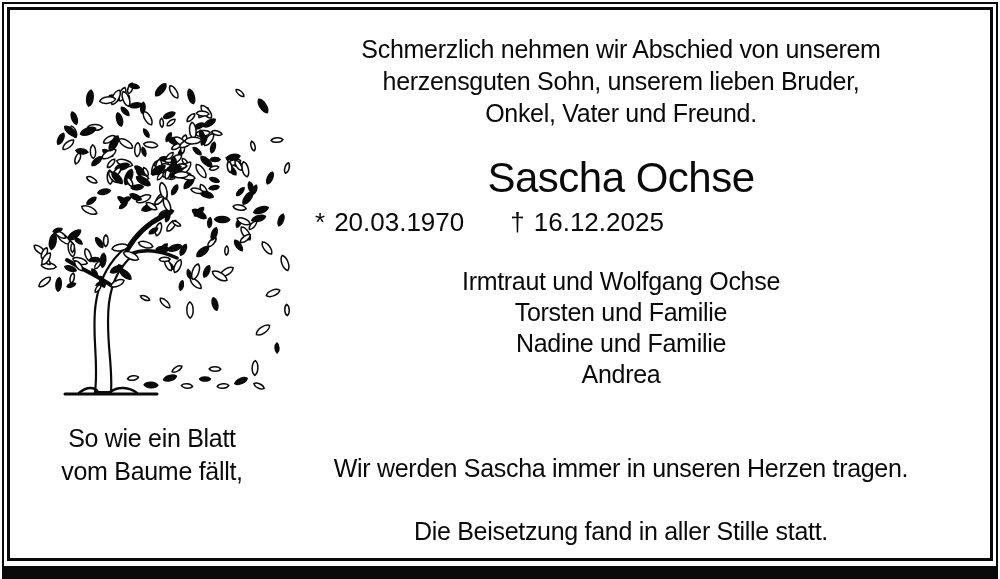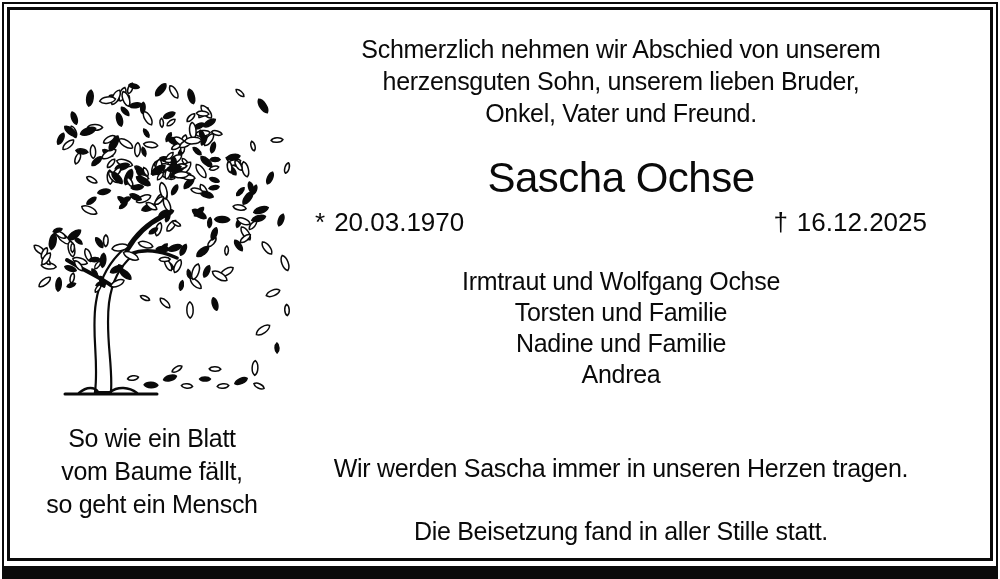--- a/index.html
+++ b/index.html
@@ -14,22 +14,22 @@
   .frame-inner{position:absolute;left:7px;right:7px;top:7px;bottom:18px;
     border:3px solid #0a0a0a}
   .artwork{position:absolute;left:15px;top:48px;width:290px;height:360px}
   .artwork svg{width:100%;height:100%;display:block}
   .poem{position:absolute;left:18px;top:422px;width:268px;text-align:center;
     font-size:25px;line-height:33px;letter-spacing:-0.3px}
   .col{position:absolute;left:315px;top:0;width:612px;height:100%;text-align:center}
   .opening{position:absolute;top:33px;left:0;right:0;font-size:25px;line-height:32px;letter-spacing:-0.3px}
   .name{position:absolute;top:156px;left:0;right:0;font-size:42px;line-height:44px;
     font-weight:400;letter-spacing:-0.5px}
-  .dates{position:absolute;top:207px;left:0;right:0;display:flex;justify-content:space-between;
-    gap:20px;font-size:26px;line-height:30px}
+  .dates{position:absolute;top:207px;left:0;right:0;display:flex;justify-content:flex-start;
+    gap:46px;font-size:26px;line-height:30px}
   .date-group .sym{margin-right:9px}
   .mourners{position:absolute;top:266px;left:0;right:0;font-size:25px;line-height:31px;letter-spacing:-0.3px}
   .remembrance{position:absolute;top:452px;left:0;right:0;font-size:25px;line-height:32px;letter-spacing:-0.3px}
   .burial{position:absolute;top:515px;left:0;right:0;font-size:25px;line-height:32px;letter-spacing:-0.3px}
 </style>
 </head>
 <body>
 
 <div class="frame-outer"></div>
 <div class="frame-inner"></div>
@@ -286,21 +286,20 @@
       <path d="M0,-6.5 C3.4,-4.2 3.4,4.2 0,6.5 C-3.4,4.2 -3.4,-4.2 0,-6.5 Z" transform="translate(226.0,333.0) rotate(67) scale(1.03)" fill="#0a0a0a" stroke="#0a0a0a" stroke-width="1.46"></path>
       <path d="M0,-6.5 C3.4,-4.2 3.4,4.2 0,6.5 C-3.4,4.2 -3.4,-4.2 0,-6.5 Z" transform="translate(244.0,338.0) rotate(114) scale(0.86)" fill="#fff" stroke="#0a0a0a" stroke-width="1.74"></path>
       <path d="M0,-6.5 C3.4,-4.2 3.4,4.2 0,6.5 C-3.4,4.2 -3.4,-4.2 0,-6.5 Z" transform="translate(200.0,321.0) rotate(92) scale(0.89)" fill="#fff" stroke="#0a0a0a" stroke-width="1.69"></path>
       <path d="M0,-6.5 C3.4,-4.2 3.4,4.2 0,6.5 C-3.4,4.2 -3.4,-4.2 0,-6.5 Z" transform="translate(162.0,321.0) rotate(60) scale(0.87)" fill="#fff" stroke="#0a0a0a" stroke-width="1.72"></path>
     </svg>
 </div>
 
 <div class="poem">
   <div>So wie ein Blatt</div>
   <div>vom Baume fällt,</div>
-  <div>so geht ein Mensch</div>
 </div>
 
 <div class="col">
 
   <div class="opening">
     <div>Schmerzlich nehmen wir Abschied von unserem</div>
     <div>herzensguten Sohn, unserem lieben Bruder,</div>
     <div>Onkel, Vater und Freund.</div>
   </div>
 

